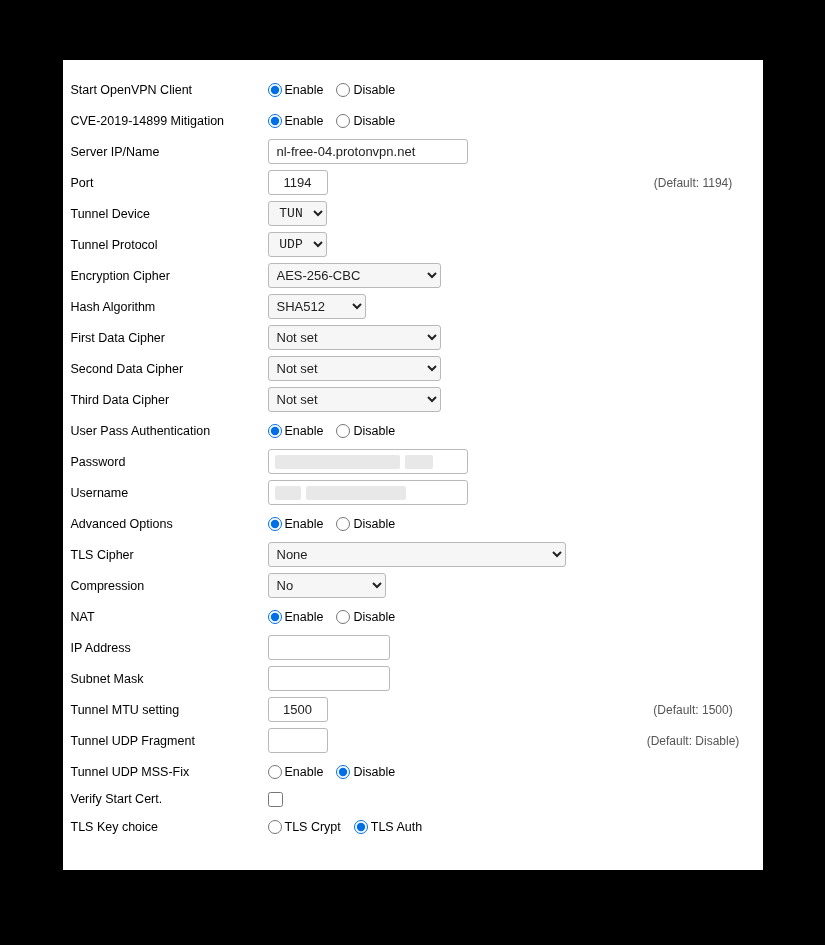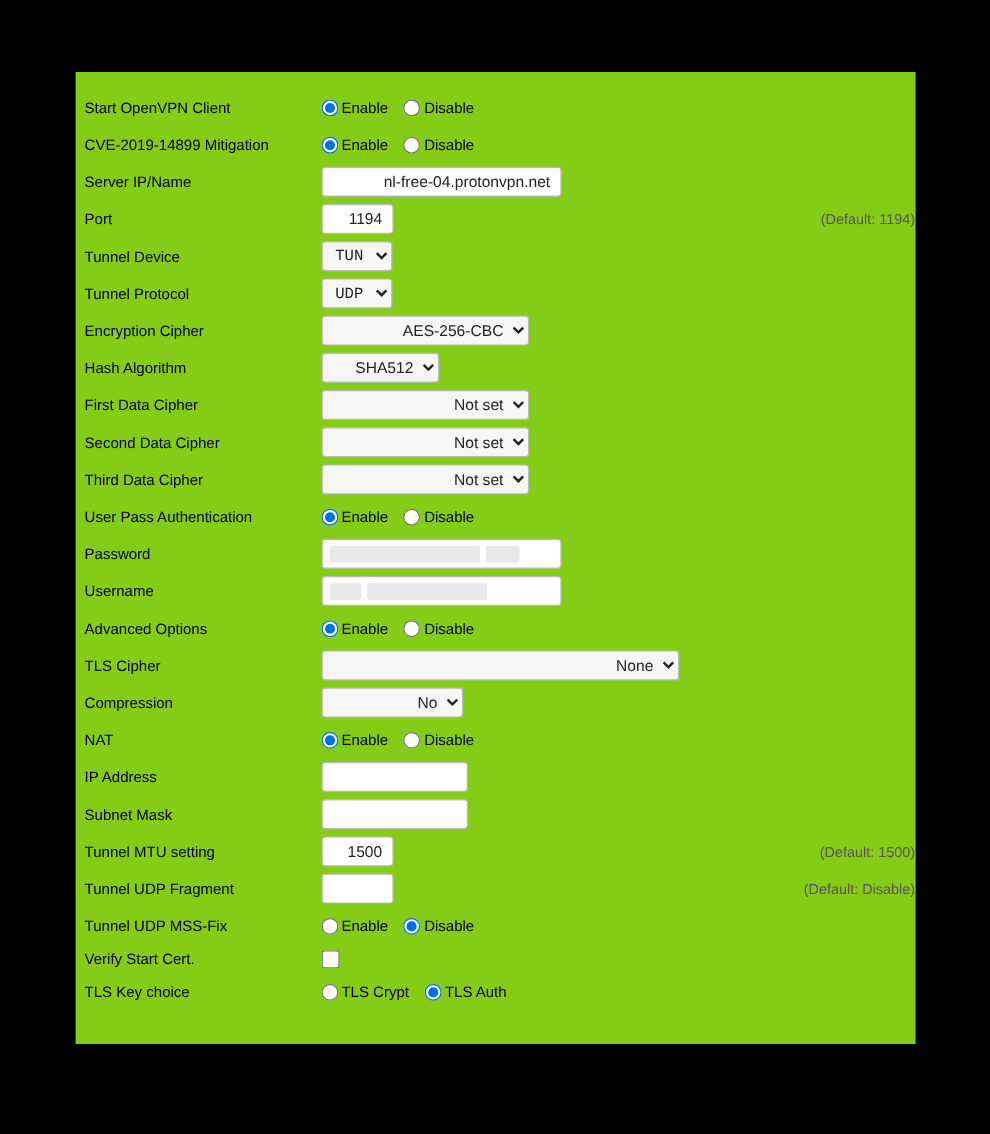--- a/index.html
+++ b/index.html
@@ -6,21 +6,21 @@
     body {
       background: #000;
       font-family: "Segoe UI", Tahoma, Verdana, sans-serif;
       font-size: 12.5px;
       color: #000;
       display: flex;
       justify-content: center;
       padding: 60px 0;
     }
     .panel {
-      background: #84cc16;
+      background: #ffffff;
       width: 700px;
       padding: 14px 0 28px 0;
     }
     .row {
       display: flex;
       align-items: center;
       min-height: 31px;
       padding: 0;
     }
     .label {
@@ -30,33 +30,32 @@
     .control {
       width: 320px;
       display: flex;
       align-items: center;
       gap: 4px;
     }
     .hint {
       flex: 1;
       color: #555;
       font-size: 12px;
-      text-align: right;
+      text-align: center;
       padding-left: 36px;
     }
     input[type="text"], select {
       height: 25px;
       border: 1px solid #b9b9b9;
       border-radius: 3px;
       padding: 2px 8px;
       font-family: inherit;
       font-size: 13px;
       color: #222;
       background: #fff;
-      text-align: right;
     }
     select { padding: 2px 4px; background:#f6f6f6;}
     input[type="text"] { background: #fff; }
     .w-full  { width: 200px; }
     .w-xs    { width: 60px; text-align:center;font-family:Liberation Mono, monospace;}
     .w-cipher{ width: 173px; }
     .w-hash  { width: 98px; }
     .w-data  { width: 173px; }
     .w-lrg   { width: 298px; }
     .w-comp  { width: 118px; }

